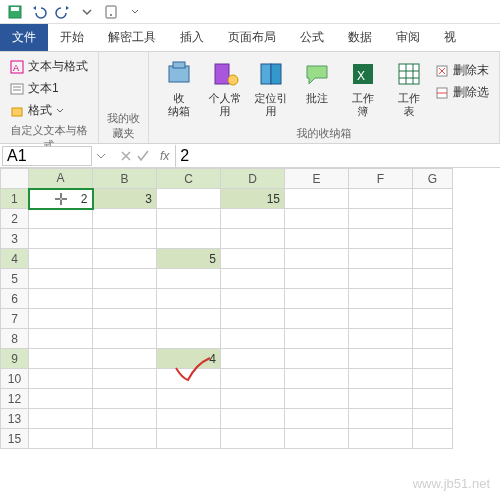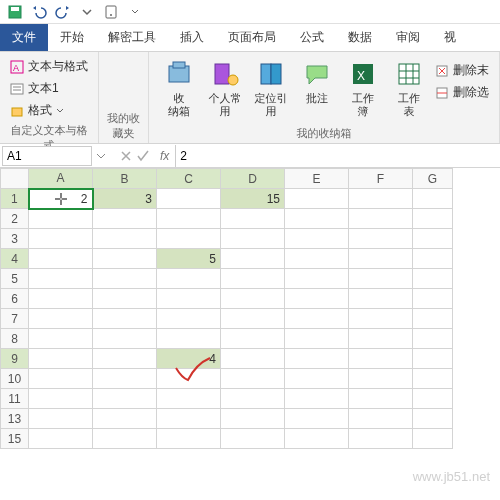--- a/index.html
+++ b/index.html
@@ -9,35 +9,35 @@
   .tabs { height:28px; background:#fff; display:flex; align-items:stretch; border-bottom:1px solid #d4d4d4;}
   .tab { padding:8px 12px; display:flex; align-items:center; color:#3a3a3a; }
   .tab.file { background:#2b579a; color:#fff; }
   .ribbon { height:92px; background:#f3f3f3; border-bottom:1px solid #d4d4d4; display:flex; }
   .group { border-right:1px solid #dcdcdc; padding:4px 8px 2px; display:flex; flex-direction:column; }
   .group .label { text-align:center; font-size:11px; color:#666; margin-top:auto; padding-top:2px;}
   .smallbtn { display:flex; align-items:center; gap:4px; padding:2px 2px; white-space:nowrap;}
   .bigbtn { width:44px; display:flex; flex-direction:column; align-items:center; justify-content:flex-start; text-align:center; padding:2px 2px 0; font-size:11px; line-height:13px; gap:2px;}
   .iconbox { width:32px; height:32px; display:flex; align-items:center; justify-content:center; }
   .namebox { height:24px; border-bottom:1px solid #d4d4d4; display:flex; align-items:center; }
-  .namebox input { height:20px; border:1px solid #ccc; padding:0 4px; font-size:12px; }
+  .namebox input { height:20px; border:1px solid #ccc; padding:0 4px; font-size:16px; }
   .namebox .fx { margin:16px 6px; font-style:italic; color:#777; }
   .grid { position:relative; }
   table { border-collapse:collapse; table-layout:fixed; }
   th, td { border:1px solid #d4d4d4; height:20px; padding:0 4px; font-size:12px; background:#fff; }
   th { background:#f8f8f8; font-weight:normal; text-align:center; color:#555; }
   th.row { width:28px; }
   td { text-align:right; }
   .colA{width:64px}.colB{width:64px}.colC{width:64px}.colD{width:64px}.colE{width:64px}.colF{width:64px}.colG{width:40px}
   .sel { background:#d5e3c0 !important; }
   .selhead { background:#d9e8c8 !important; }
   .activecell { background:#fff !important; border:2px solid #1f8f3b !important; position:relative; }
   .cursor-plus { position:absolute; left:50%; top:50%; transform:translate(-50%,-50%);}
   .redcheck { position:absolute; pointer-events:none; }
-  .watermark { position:absolute; bottom:16px; right:10px; color:#d0d0d0; font-size:13px; }
+  .watermark { position:absolute; bottom:9px; right:10px; color:#d0d0d0; font-size:13px; }
   .rowbox { display:flex; gap:2px; }
   .colbox { display:flex; flex-direction:column; gap:1px; }
   svg { display:block; }
 </style>
 </head>
 <body>
 
 <div class="qat">
   <div class="qbtn">
       <svg width="14" height="14">
@@ -337,21 +337,21 @@
           <th class="row">10</th>
           <td></td>
           <td></td>
           <td></td>
           <td></td>
           <td></td>
           <td></td>
           <td></td>
         </tr>
   <tr>
-          <th class="row">11</th>
+          <th class="row">12</th>
           <td></td>
           <td></td>
           <td></td>
           <td></td>
           <td></td>
           <td></td>
           <td></td>
         </tr>
   <tr>
           <th class="row">13</th>

